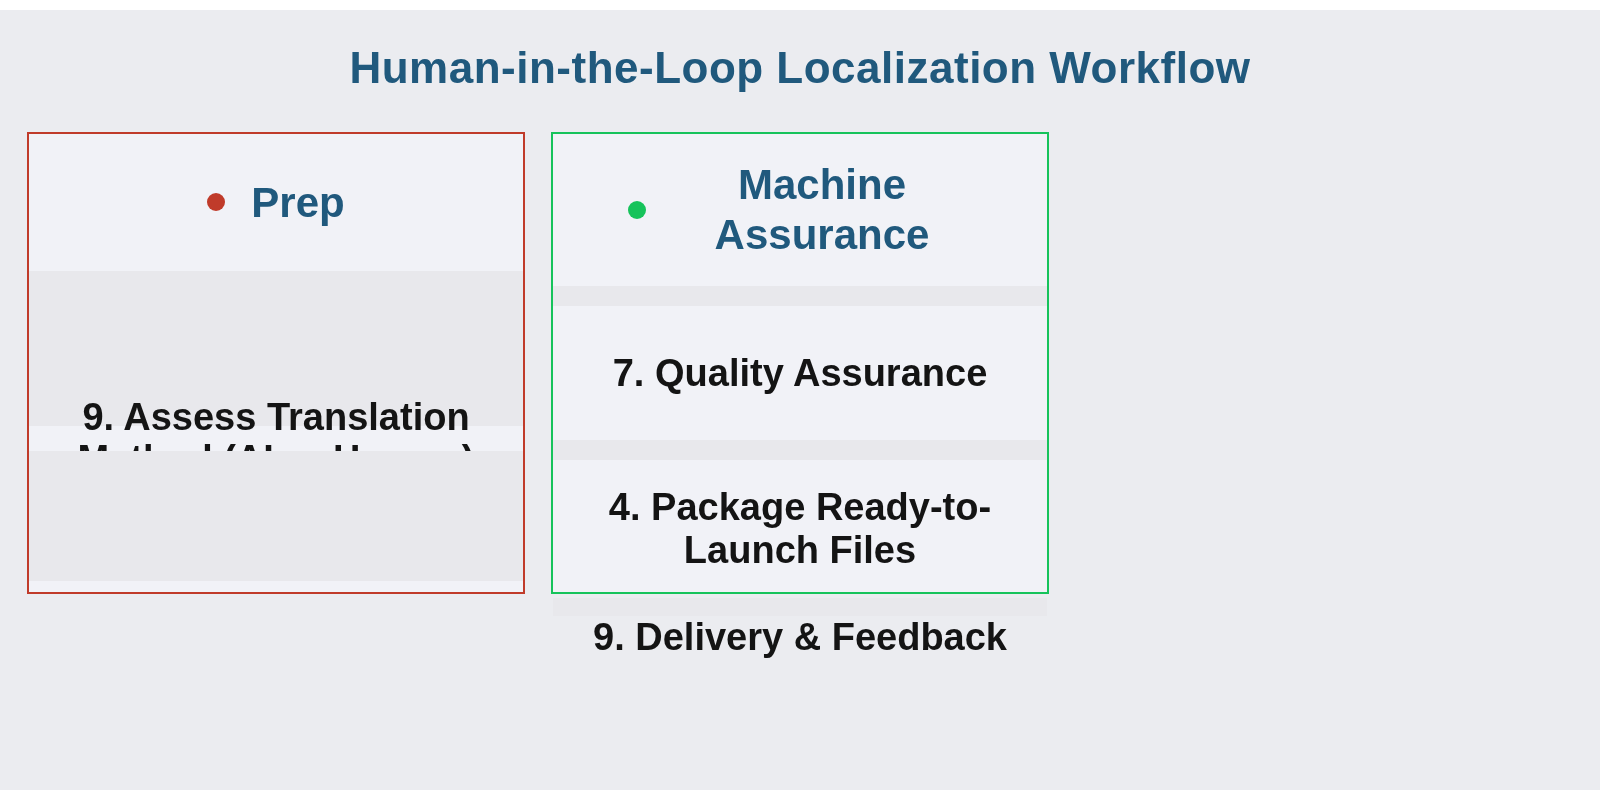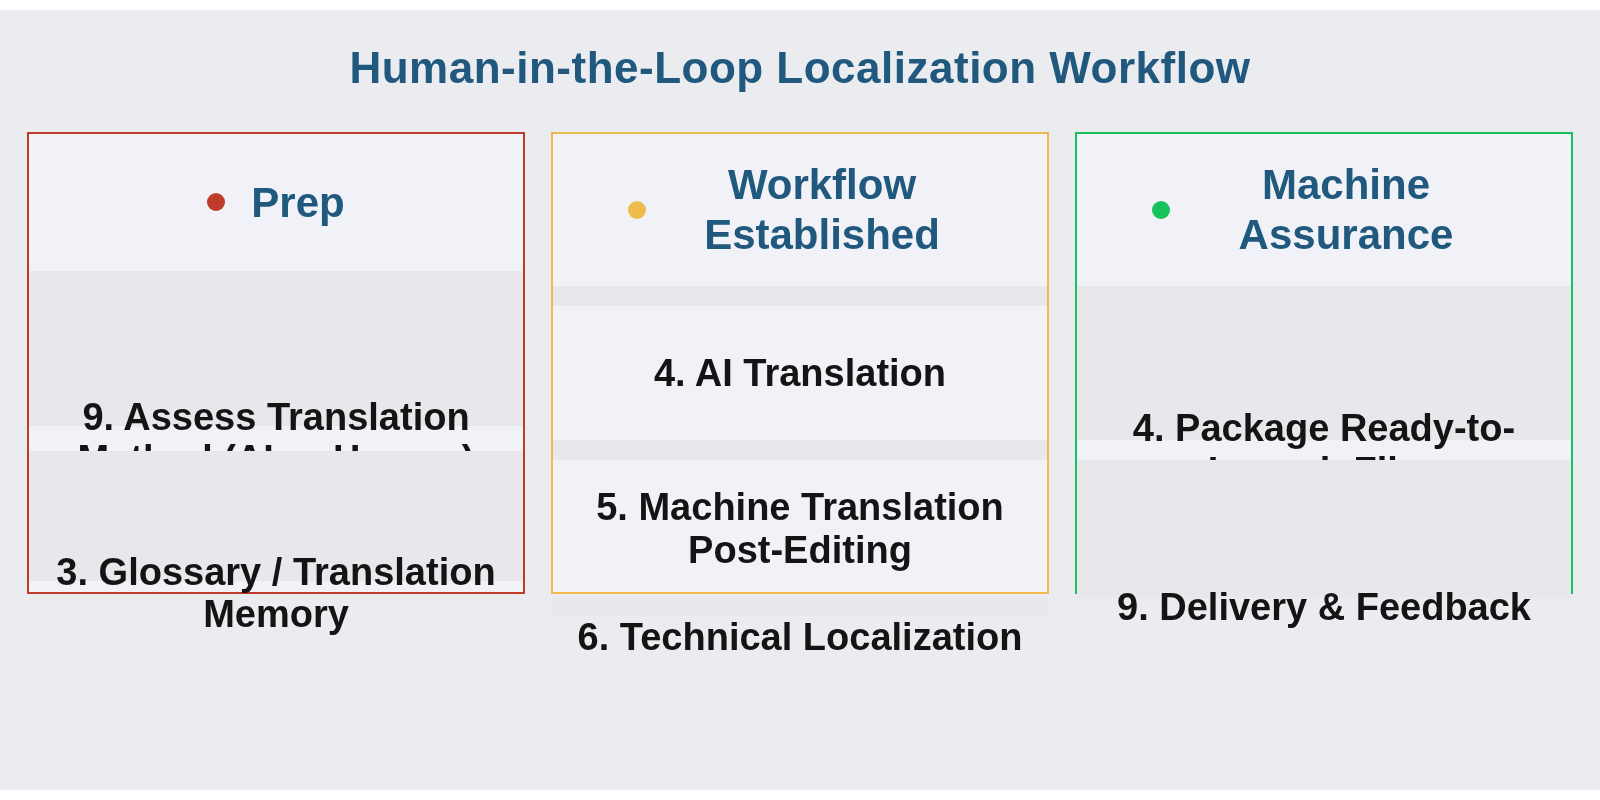--- a/index.html
+++ b/index.html
@@ -83,50 +83,32 @@
         <div class="cell header-cell">
           <span class="dot" style="background-color: rgb(192, 59, 42);"></span>
           <h2 class="card-title">Prep</h2>
         </div>
         <div class="stripe"></div>
         <div class="stripe"></div>
         <div class="cell item-cell">
           <p class="step-text">9. Assess Translation Method (AI or Human)</p>
         </div>
         <div class="stripe"></div>
-        <div class="cell item-cell">
-          <p class="step-text">3. Glossary / Translation Memory</p>
-        </div>
       </section>
 
-      <section class="card rows-b" style="border-color: rgb(238, 187, 77);">
-        <div class="cell header-cell">
-          <span class="dot" style="background-color: rgb(238, 187, 77);"></span>
-          <h2 class="card-title">Workflow Established</h2>
-        </div>
-        <div class="stripe"></div>
-        <div class="cell item-cell">
-          <p class="step-text">4. AI Translation</p>
-        </div>
-        <div class="stripe"></div>
-        <div class="cell item-cell">
-          <p class="step-text">5. Machine Translation Post-Editing</p>
-        </div>
-        <div class="stripe"></div>
-        <div class="cell item-cell">
-          <p class="step-text">6. Technical Localization</p>
-        </div>
-      </section>
 
       <section class="card rows-b" style="border-color: rgb(22, 195, 91);">
         <div class="cell header-cell">
           <span class="dot" style="background-color: rgb(22, 195, 91);"></span>
           <h2 class="card-title">Machine Assurance</h2>
         </div>
         <div class="stripe"></div>
+        <div class="cell item-cell">
+          <p class="step-text">7. Quality Assurance</p>
+        </div>
         <div class="stripe"></div>
         <div class="cell item-cell">
           <p class="step-text">4. Package Ready-to-Launch Files</p>
         </div>
         <div class="stripe"></div>
         <div class="cell item-cell">
           <p class="step-text">9. Delivery &amp; Feedback</p>
         </div>
       </section>
 

